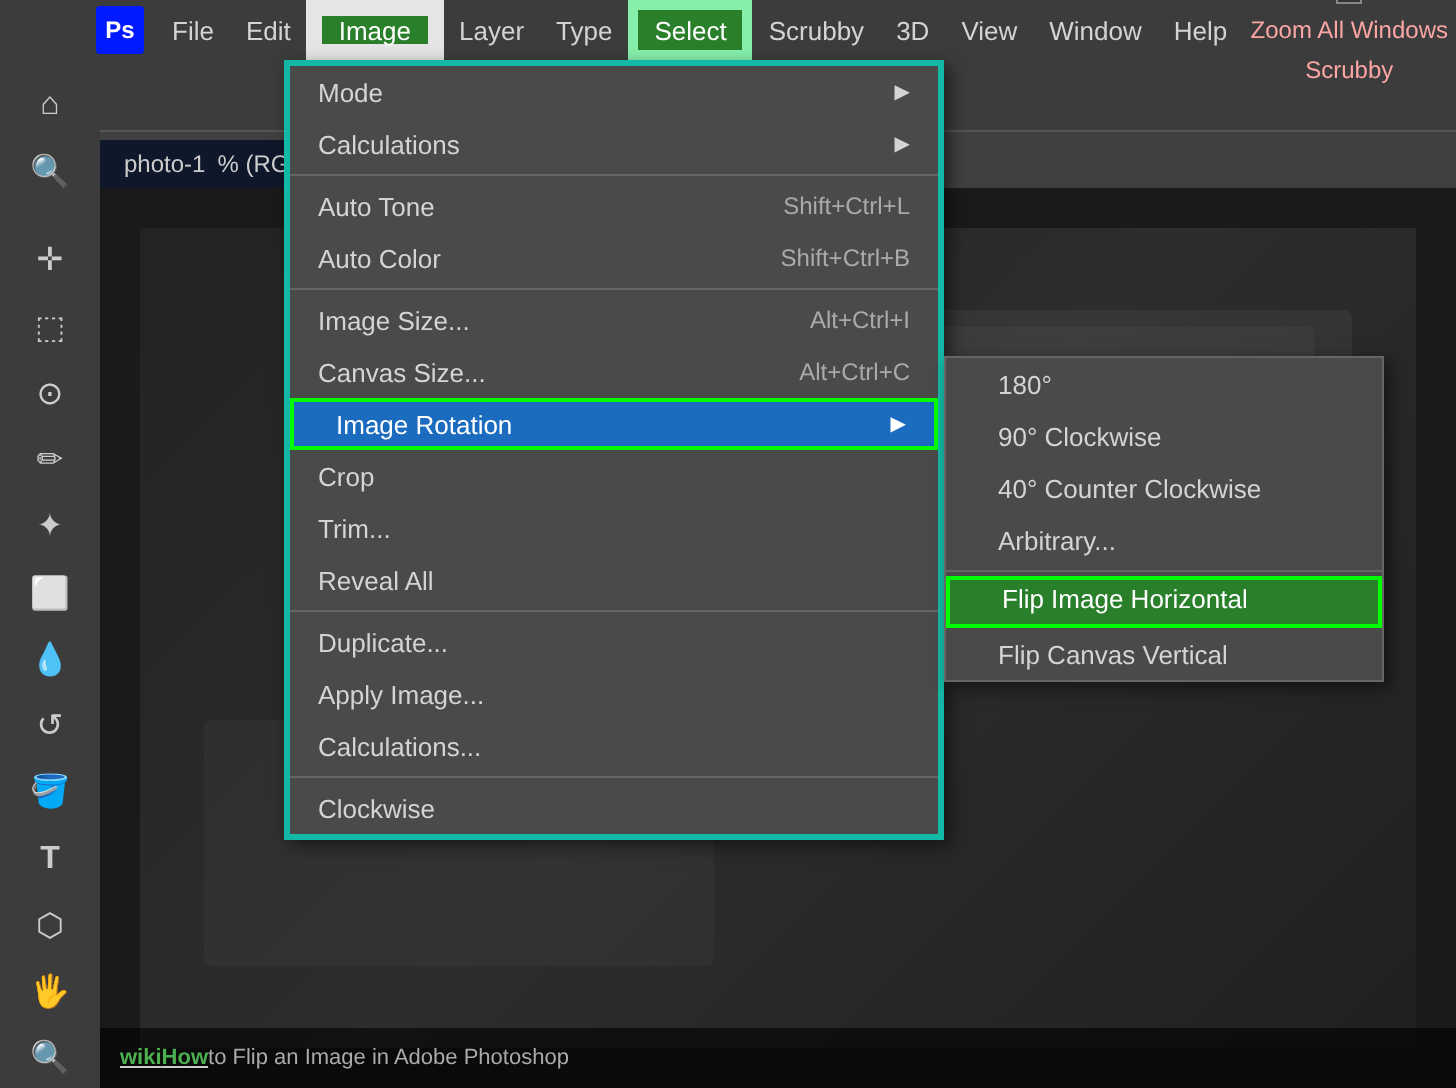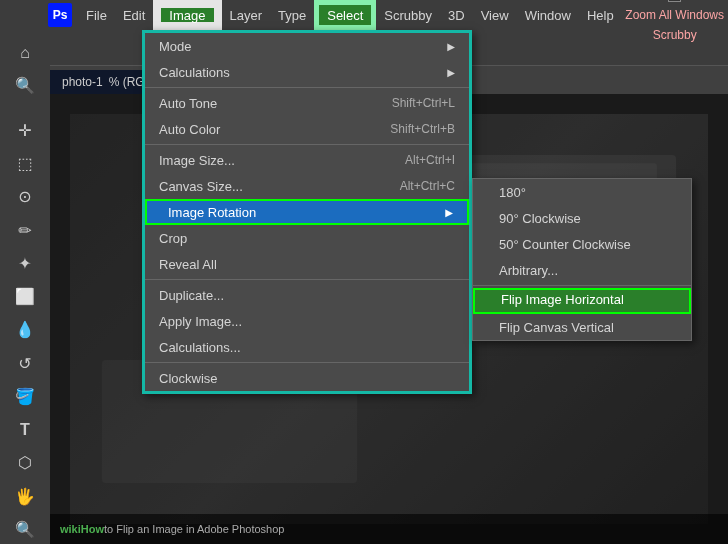--- a/index.html
+++ b/index.html
@@ -232,20 +232,21 @@
       display: flex;
       align-items: center;
       padding: 0 10px;
       color: #aaa;
       font-size: 11px;
       z-index: 50;
     }
     .wikihow-logo {
       font-size: 11px;
       color: #ccc;
+      text-decoration: underline;
     }
     .wikihow-logo span {
       color: #4caf50;
       font-weight: bold;
     }
 
     
     .zoom-area {
       display: flex;
       align-items: center;
@@ -365,20 +366,23 @@
 
   <div class="dropdown-item image-rotation-item">
     <span>Image Rotation</span>
     <span class="arrow">▶</span>
   </div>
 
   <div class="dropdown-item">
     <span>Crop</span>
   </div>
 
+  <div class="dropdown-item">
+    <span>Trim...</span>
+  </div>
 
   <div class="dropdown-item">
     <span>Reveal All</span>
   </div>
   <div class="dropdown-separator"></div>
 
   <div class="dropdown-item">
     <span>Duplicate...</span>
   </div>
 
@@ -397,21 +401,21 @@
 </div>
 
 <div class="submenu-rotation">
   <div class="submenu-item">
     <span>180°</span>
   </div>
   <div class="submenu-item">
     <span>90° Clockwise</span>
   </div>
   <div class="submenu-item">
-    <span>50° Counter Clockwise</span>
+    <span>40° Counter Clockwise</span>
   </div>
   <div class="submenu-item">
     <span>Arbitrary...</span>
   </div>
   <div class="submenu-separator"></div>
 
   <div class="submenu-item flip-horizontal">
     <span>Flip Image Horizontal</span>
   </div>
 

